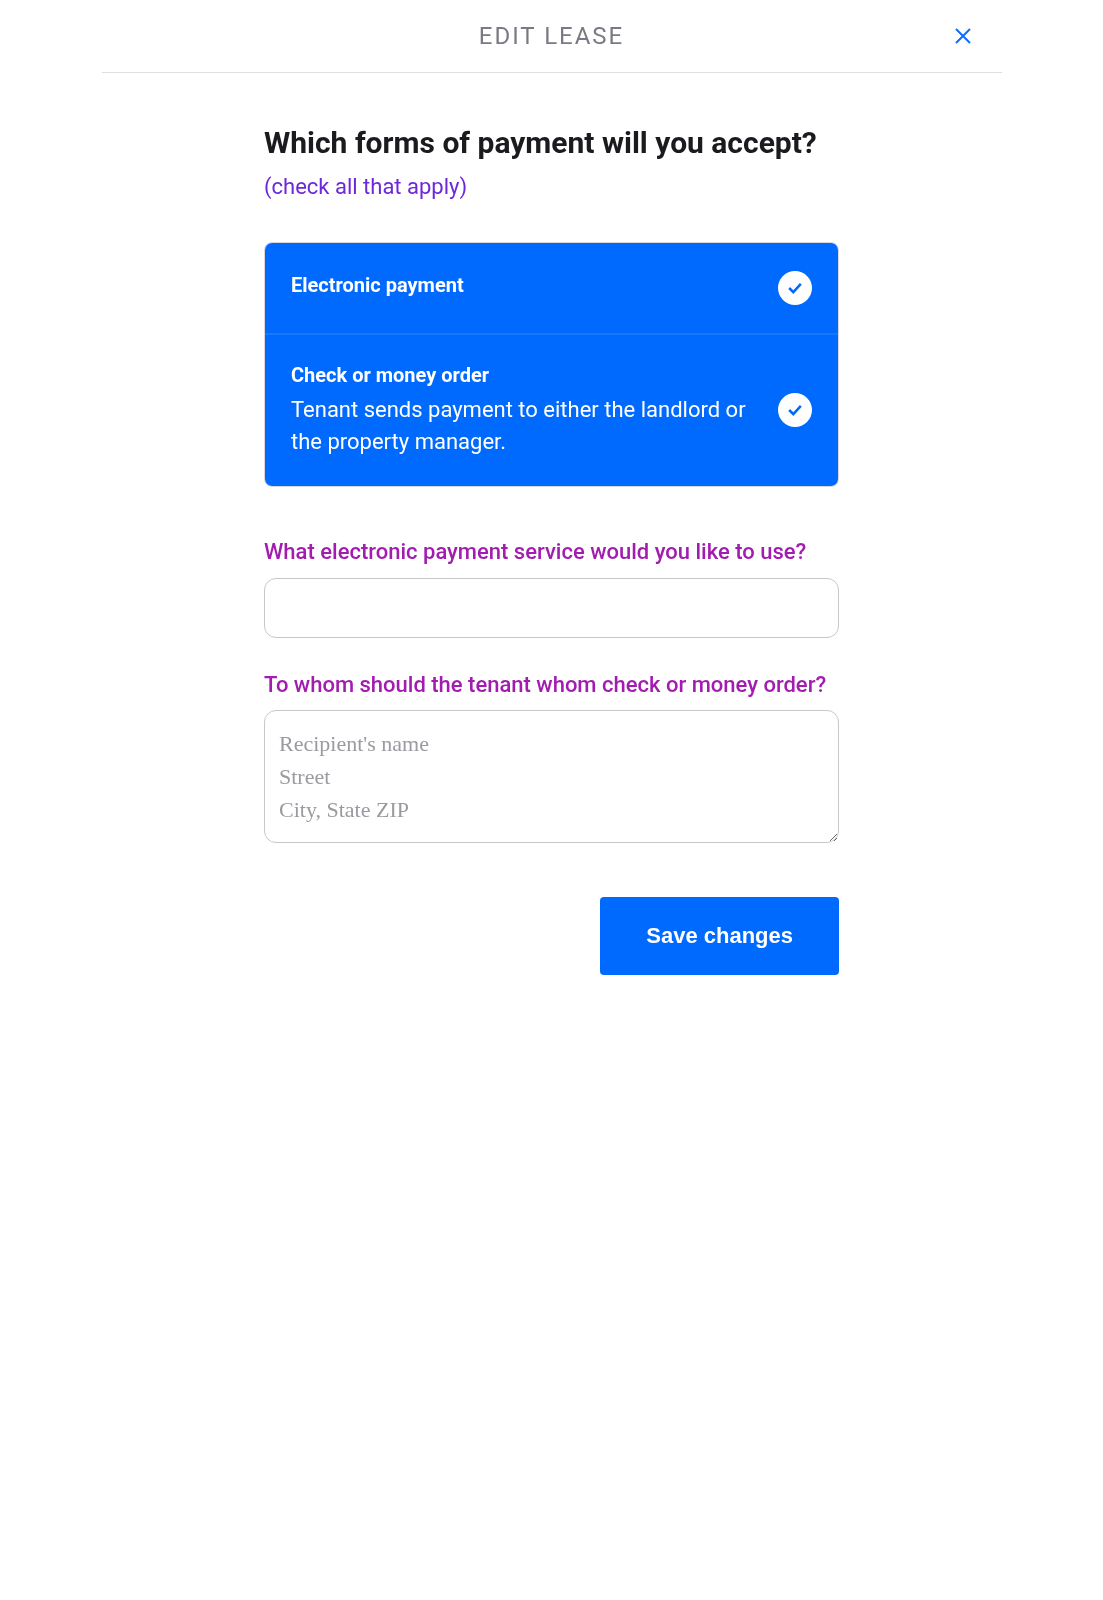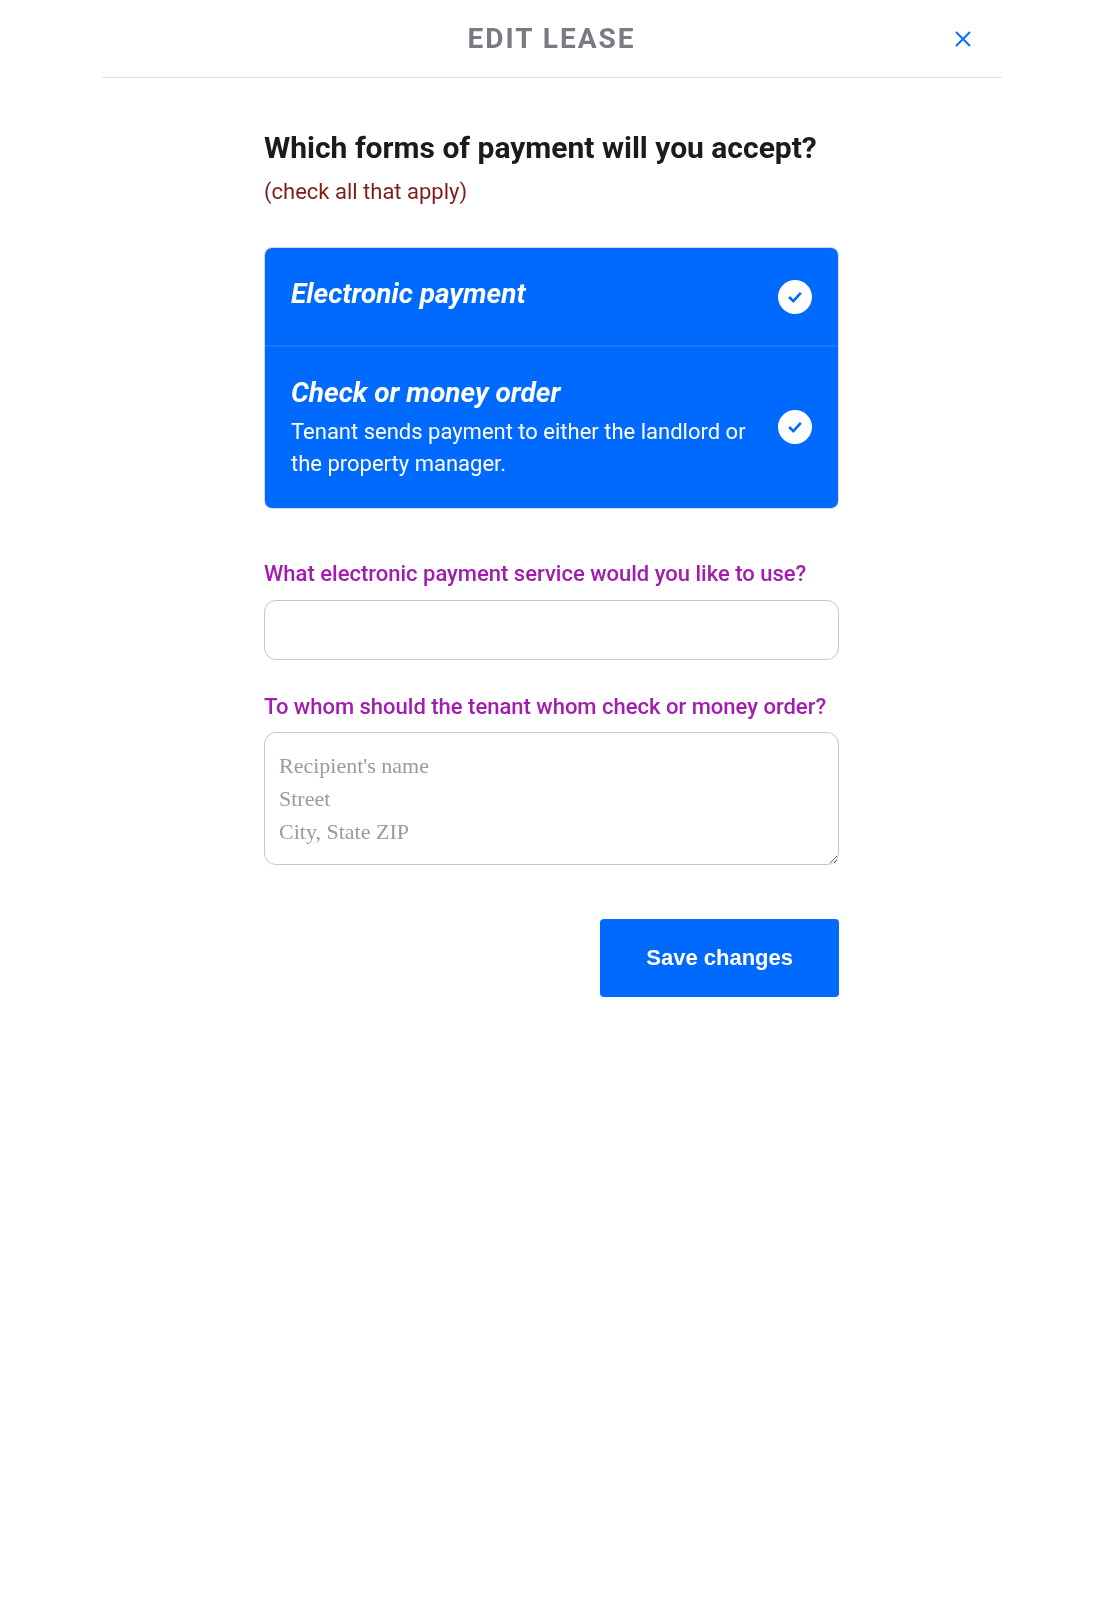--- a/index.html
+++ b/index.html
@@ -17,22 +17,22 @@
       margin: 0 auto;
       background: #fff;
     }
     .modal-header {
       position: relative;
       border-bottom: 1px solid #e0e0e0;
       padding: 22px 20px;
       text-align: center;
     }
     .modal-title {
-      font-size: 28px;
-      font-weight: 700;
+      font-size: 24px;
+      font-weight: 400;
       letter-spacing: 2px;
       color: #7a7a85;
     }
     .close-btn {
       position: absolute;
       right: 24px;
       top: 50%;
       transform: translateY(-50%);
       width: 30px;
       height: 30px;
@@ -55,21 +55,21 @@
     .question-heading {
       font-size: 30px;
       font-weight: 700;
       line-height: 1.35;
       color: #1a1a1f;
       margin-bottom: 38px;
     }
     .question-sub {
       font-size: 22px;
       font-weight: 400;
-      color: #7f1d1d;
+      color: #6d28d9;
     }
     .options-group {
       border-radius: 8px;
       overflow: hidden;
       border: 1px solid #d8d8db;
       margin-bottom: 50px;
     }
     .option {
       display: flex;
       align-items: center;
@@ -88,25 +88,24 @@
       border-bottom: 2px solid #1a78ff;
     }
     .option.selected:last-child {
       border-bottom: none;
     }
     .option-text {
       flex: 1;
       padding-right: 20px;
     }
     .option-title {
-      font-size: 28px;
+      font-size: 20px;
       font-weight: 700;
       line-height: 1.25;
       margin-bottom: 6px;
-      font-style: italic;
     }
     .option.selected .option-title {
       color: #fff;
     }
     .option:not(.selected) .option-title {
       color: #1a1a1f;
     }
     .option-desc {
       font-size: 22px;
       line-height: 1.45;

